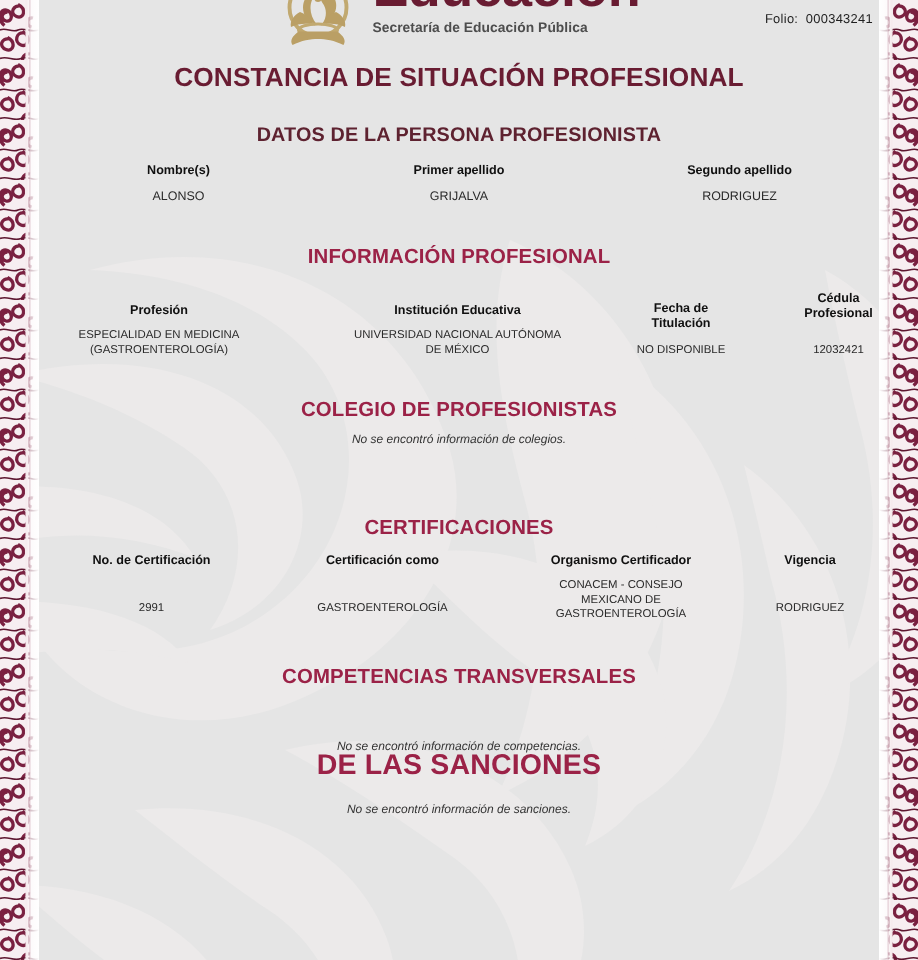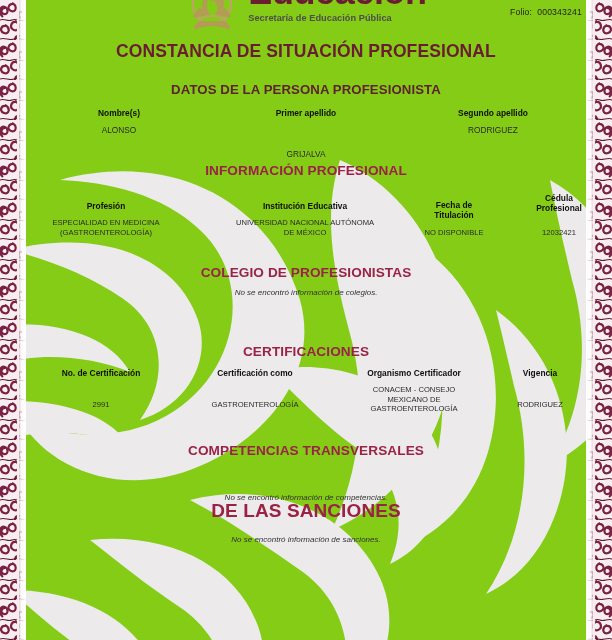--- a/index.html
+++ b/index.html
@@ -14,21 +14,21 @@
     font-family: "Liberation Sans", sans-serif;
     position: relative;
   }
 
   
   .page {
     position: absolute;
     inset: 0;
     width: 612px;
     height: 640px;
-    background: #84cc16;
+    background: #e5e5e5;
     overflow: hidden;
   }
 
   
   .watermark {
     position: absolute;
     left: -60px;
     top: 120px;
     width: 760px;
     height: 620px;
@@ -260,21 +260,21 @@
 
     <div class="doc-title">CONSTANCIA DE SITUACIÓN PROFESIONAL</div>
 
     <div class="section-title dark" style="top:82px; font-size:13.2px;">DATOS DE LA PERSONA PROFESIONISTA</div>
 
     <div class="table" style="top:108px;">
       <div class="col" style="width:186px;">
         <div class="col-head">Nombre(s)</div>
         <div class="col-val big">ALONSO</div>
       </div>
-      <div class="col" style="width:188px;gap:24px;">
+      <div class="col" style="width:188px;">
         <div class="col-head">Primer apellido</div>
         <div class="col-val big">GRIJALVA</div>
       </div>
       <div class="col" style="width:186px;">
         <div class="col-head">Segundo apellido</div>
         <div class="col-val big">RODRIGUEZ</div>
       </div>
     </div>
 
     <div class="section-title crimson" style="top:163px; font-size:13.6px;">INFORMACIÓN PROFESIONAL</div>

